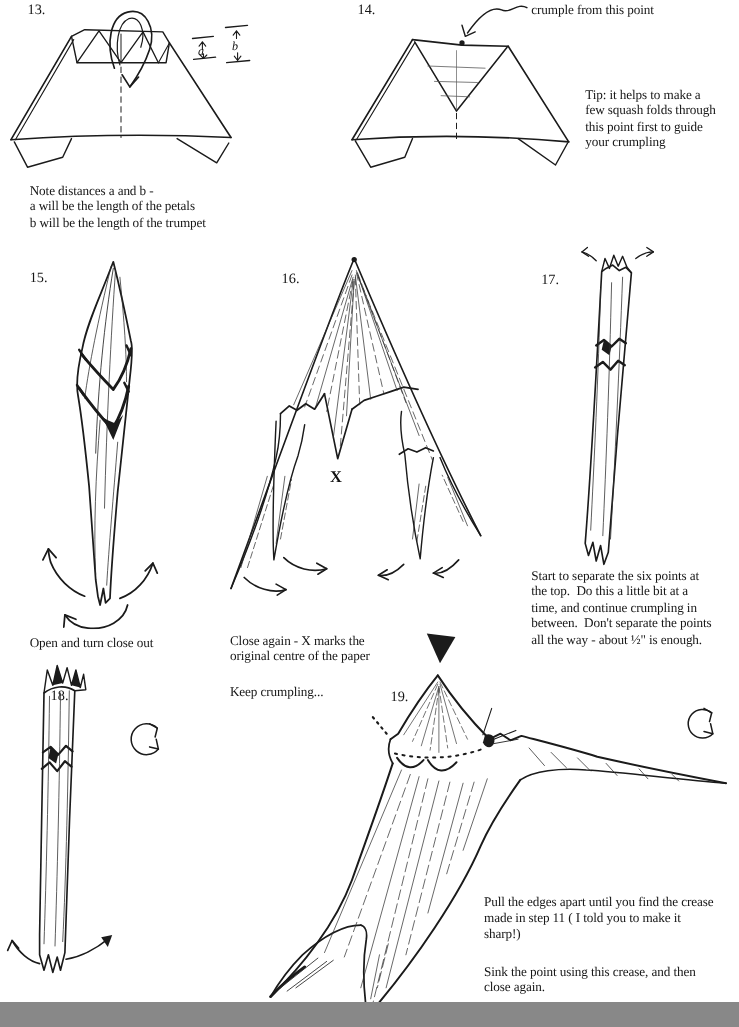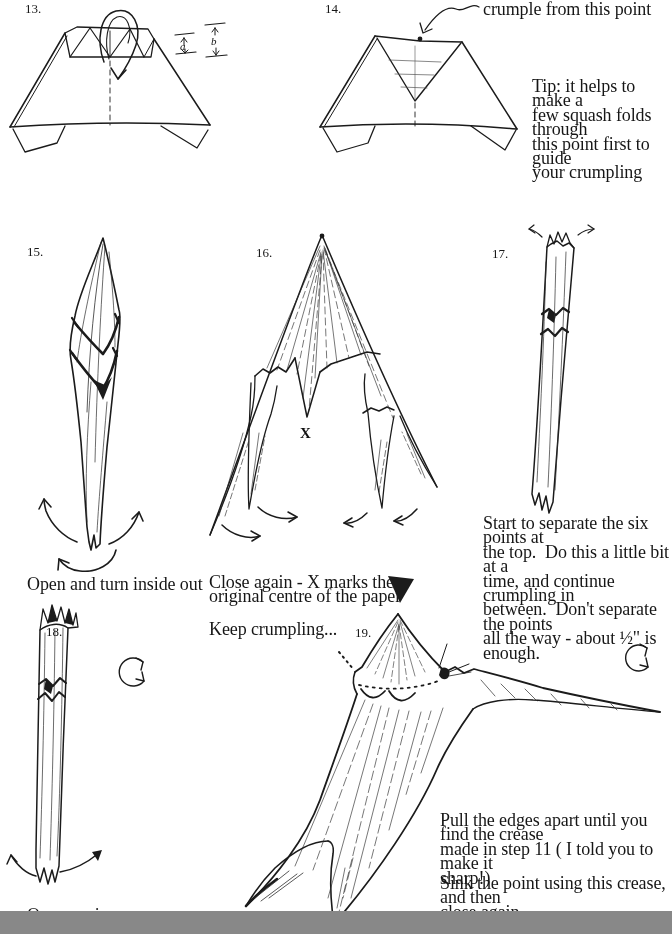--- a/index.html
+++ b/index.html
@@ -1,18 +1,18 @@
 <!DOCTYPE html>
 <html><head>
 <meta charset="utf-8">
 <style>
   html,body{margin:0;padding:0;background:#888;}
   .page{position:relative;width:672px;height:911px;background:#ffffff;overflow:hidden;
         font-family:"Liberation Serif",serif;color:#161616;}
-  .cap{position:absolute;font-size:18px;line-height:14.4px;white-space:pre-wrap;letter-spacing:-0.1px;}
+  .cap{position:absolute;font-size:12px;line-height:14.4px;white-space:pre-wrap;letter-spacing:-0.1px;}
   .num{position:absolute;font-size:13px;line-height:14px;}
   .fig{position:absolute;}
   .fig path,.fig line,.fig polyline,.fig circle{stroke:#1b1b1b;fill:none;stroke-linecap:round;stroke-linejoin:round;}
   .fig .fill{fill:#1b1b1b;stroke:none;}
   .fig .lt{stroke:#555;}
   .fig .hair{stroke:#2d2d2d;}
   .xmark{font:bold 15px "Liberation Serif",serif;fill:#111;stroke:none;}
   .dimletter{font:italic 11px "Liberation Serif",serif;fill:#111;stroke:none;}
 </style>
 </head>
@@ -48,20 +48,23 @@
       <path d="M177,45 L177,49 M177,49 L174,46 M177,49 L180,46" stroke-width="1"></path>
       <text class="dimletter" x="172" y="46">a</text>
       <path d="M197,21 L217,19" stroke-width="1.2"></path>
       <path d="M198,53 L219,51" stroke-width="1.2"></path>
       <path d="M207,31 L207,24 M207,24 L204,28 M207,24 L210,28" stroke-width="1"></path>
       <path d="M208,44 L208,51 M208,51 L205,47 M208,51 L211,47" stroke-width="1"></path>
       <text class="dimletter" x="203" y="41">b</text>
     </g>
   </svg>
 
+  <div class="cap" style="left:27px;top:166px;">Note distances a and b -
+a will be the length of the petals
+b will be the length of the trumpet</div>
 
   <span class="num" style="left:325px;top:2px;">14.</span>
   <span class="cap" style="left:483px;top:2px;">crumple from this point</span>
 
   <svg class="fig" style="left:313px;top:2px;" width="215" height="158" viewBox="0 0 215 158">
     <g>
       <path d="M62,34 L7,125" stroke-width="1.5"></path>
       <path d="M64,37 L11,125" stroke-width="1"></path>
       <path d="M7,125 Q105,118 204,127" stroke-width="1.5"></path>
       <path d="M149,40 L204,127" stroke-width="1.5"></path>
@@ -115,21 +118,21 @@
     <g>
       <path d="M52,310 C39,305 27,294 21,279 C20,275 19,271 19,267" stroke-width="1.6"></path>
       <path d="M19,267 L14,277 M19,267 L26,275" stroke-width="1.6"></path>
       <path d="M84,312 C98,307 109,295 114,280" stroke-width="1.6"></path>
       <path d="M114,280 L107,287 M114,280 L118,289" stroke-width="1.6"></path>
       <path d="M91,318 C88,332 72,341 55,339 C45,338 38,333 34,327" stroke-width="1.6"></path>
       <path d="M34,327 L33,338 M34,327 L44,331" stroke-width="1.6"></path>
     </g>
   </svg>
 
-  <div class="cap" style="left:27px;top:577px;">Open and turn inside out</div>
+  <div class="cap" style="left:27px;top:577px;">Open and turn close out</div>
 
   <span class="num" style="left:256px;top:246px;">16.</span>
 
   <svg class="fig" style="left:203px;top:228px;" width="242" height="330" viewBox="0 0 242 330">
     <g>
       <circle class="fill" cx="119" cy="8" r="2.4"></circle>
       <path d="M119,7 C96,62 52,185 7,307" stroke-width="1.5"></path>
       <path d="M7,307 C28,258 42,215 48,188 C51,175 52,162 52,148" stroke-width="1.3"></path>
       <path d="M52,148 L60,141 L67,145 L75,139 L83,144 L92,130" stroke-width="1.6"></path>
       <path d="M92,130 L104,189 L117,144" stroke-width="1.5"></path>

